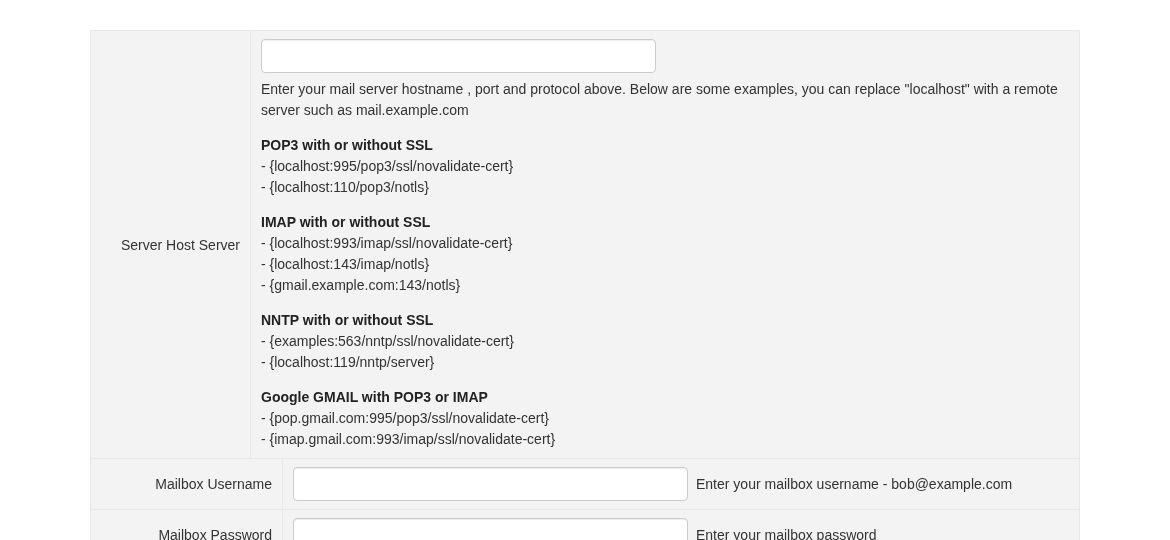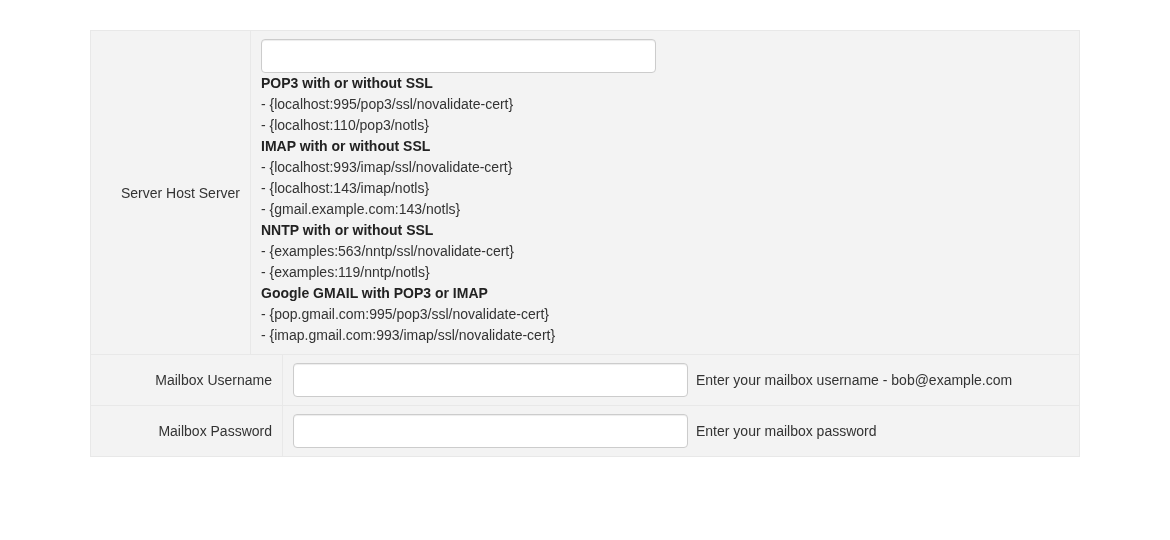--- a/index.html
+++ b/index.html
@@ -59,20 +59,21 @@
       border: 1px solid #ccc;
       border-radius: 4px;
       box-shadow: inset 0 1px 1px rgba(0,0,0,0.075);
     }
     .help-text {
       color: #333;
       line-height: 1.5;
       margin-top: 6px;
     }
     .example-block {
+      margin-top: 14px;
       line-height: 1.5;
     }
     .example-block .title {
       font-weight: bold;
       color: #222;
     }
     .example-block .line {
       color: #333;
     }
     .inline-help {
@@ -83,38 +84,39 @@
 <body>
 
 <div class="form-table">
 
   <div class="form-row">
     <div class="label-cell top">
       <span>Server Host Server</span>
     </div>
     <div class="value-cell">
       <input type="text" class="text-input" value="" style="">
+      <div class="help-text">Enter your mail server hostname , port and protocol above. Below are some examples, you can replace "localhost" with a remote server such as mail.example.com</div>
 
       <div class="example-block">
         <div class="title">POP3 with or without SSL</div>
         <div class="line">- {localhost:995/pop3/ssl/novalidate-cert}</div>
         <div class="line">- {localhost:110/pop3/notls}</div>
       </div>
 
       <div class="example-block">
         <div class="title">IMAP with or without SSL</div>
         <div class="line">- {localhost:993/imap/ssl/novalidate-cert}</div>
         <div class="line">- {localhost:143/imap/notls}</div>
         <div class="line">- {gmail.example.com:143/notls}</div>
       </div>
 
       <div class="example-block">
         <div class="title">NNTP with or without SSL</div>
         <div class="line">- {examples:563/nntp/ssl/novalidate-cert}</div>
-        <div class="line">- {examples:119/nntp/notls}</div>
+        <div class="line">- {localhost:119/nntp/server}</div>
       </div>
 
       <div class="example-block">
         <div class="title">Google GMAIL with POP3 or IMAP</div>
         <div class="line">- {pop.gmail.com:995/pop3/ssl/novalidate-cert}</div>
         <div class="line">- {imap.gmail.com:993/imap/ssl/novalidate-cert}</div>
       </div>
     </div>
   </div>
 

